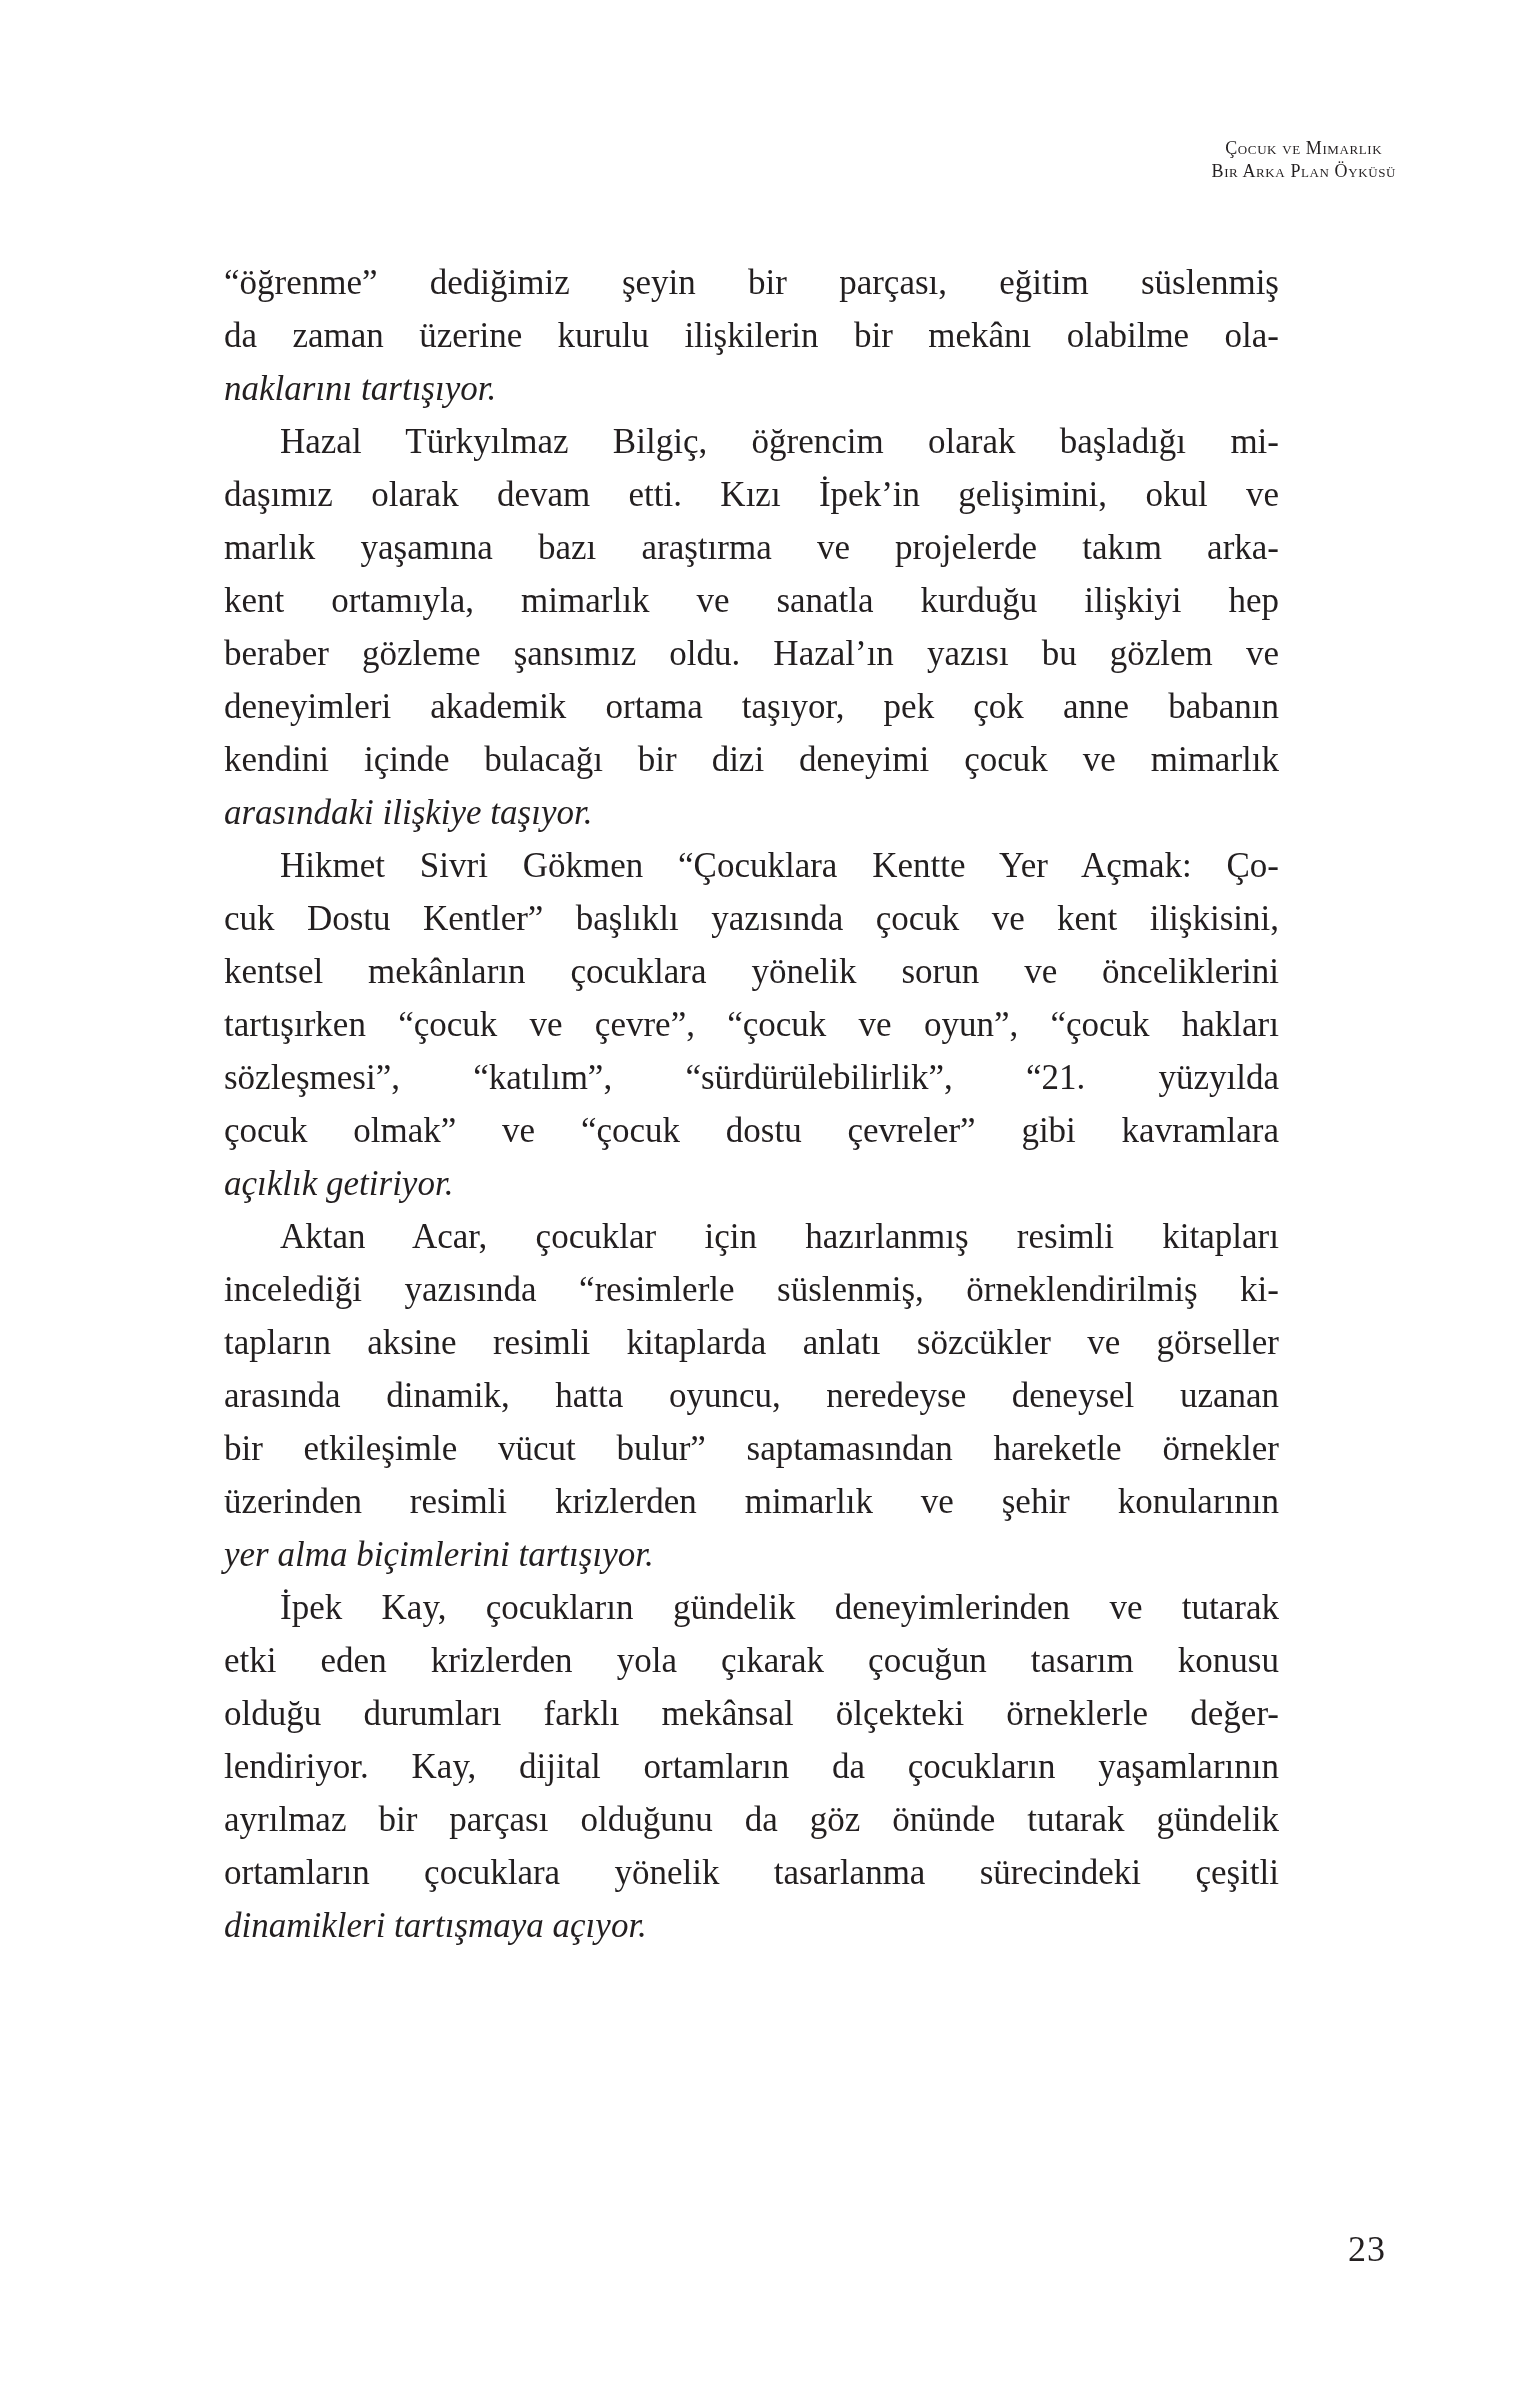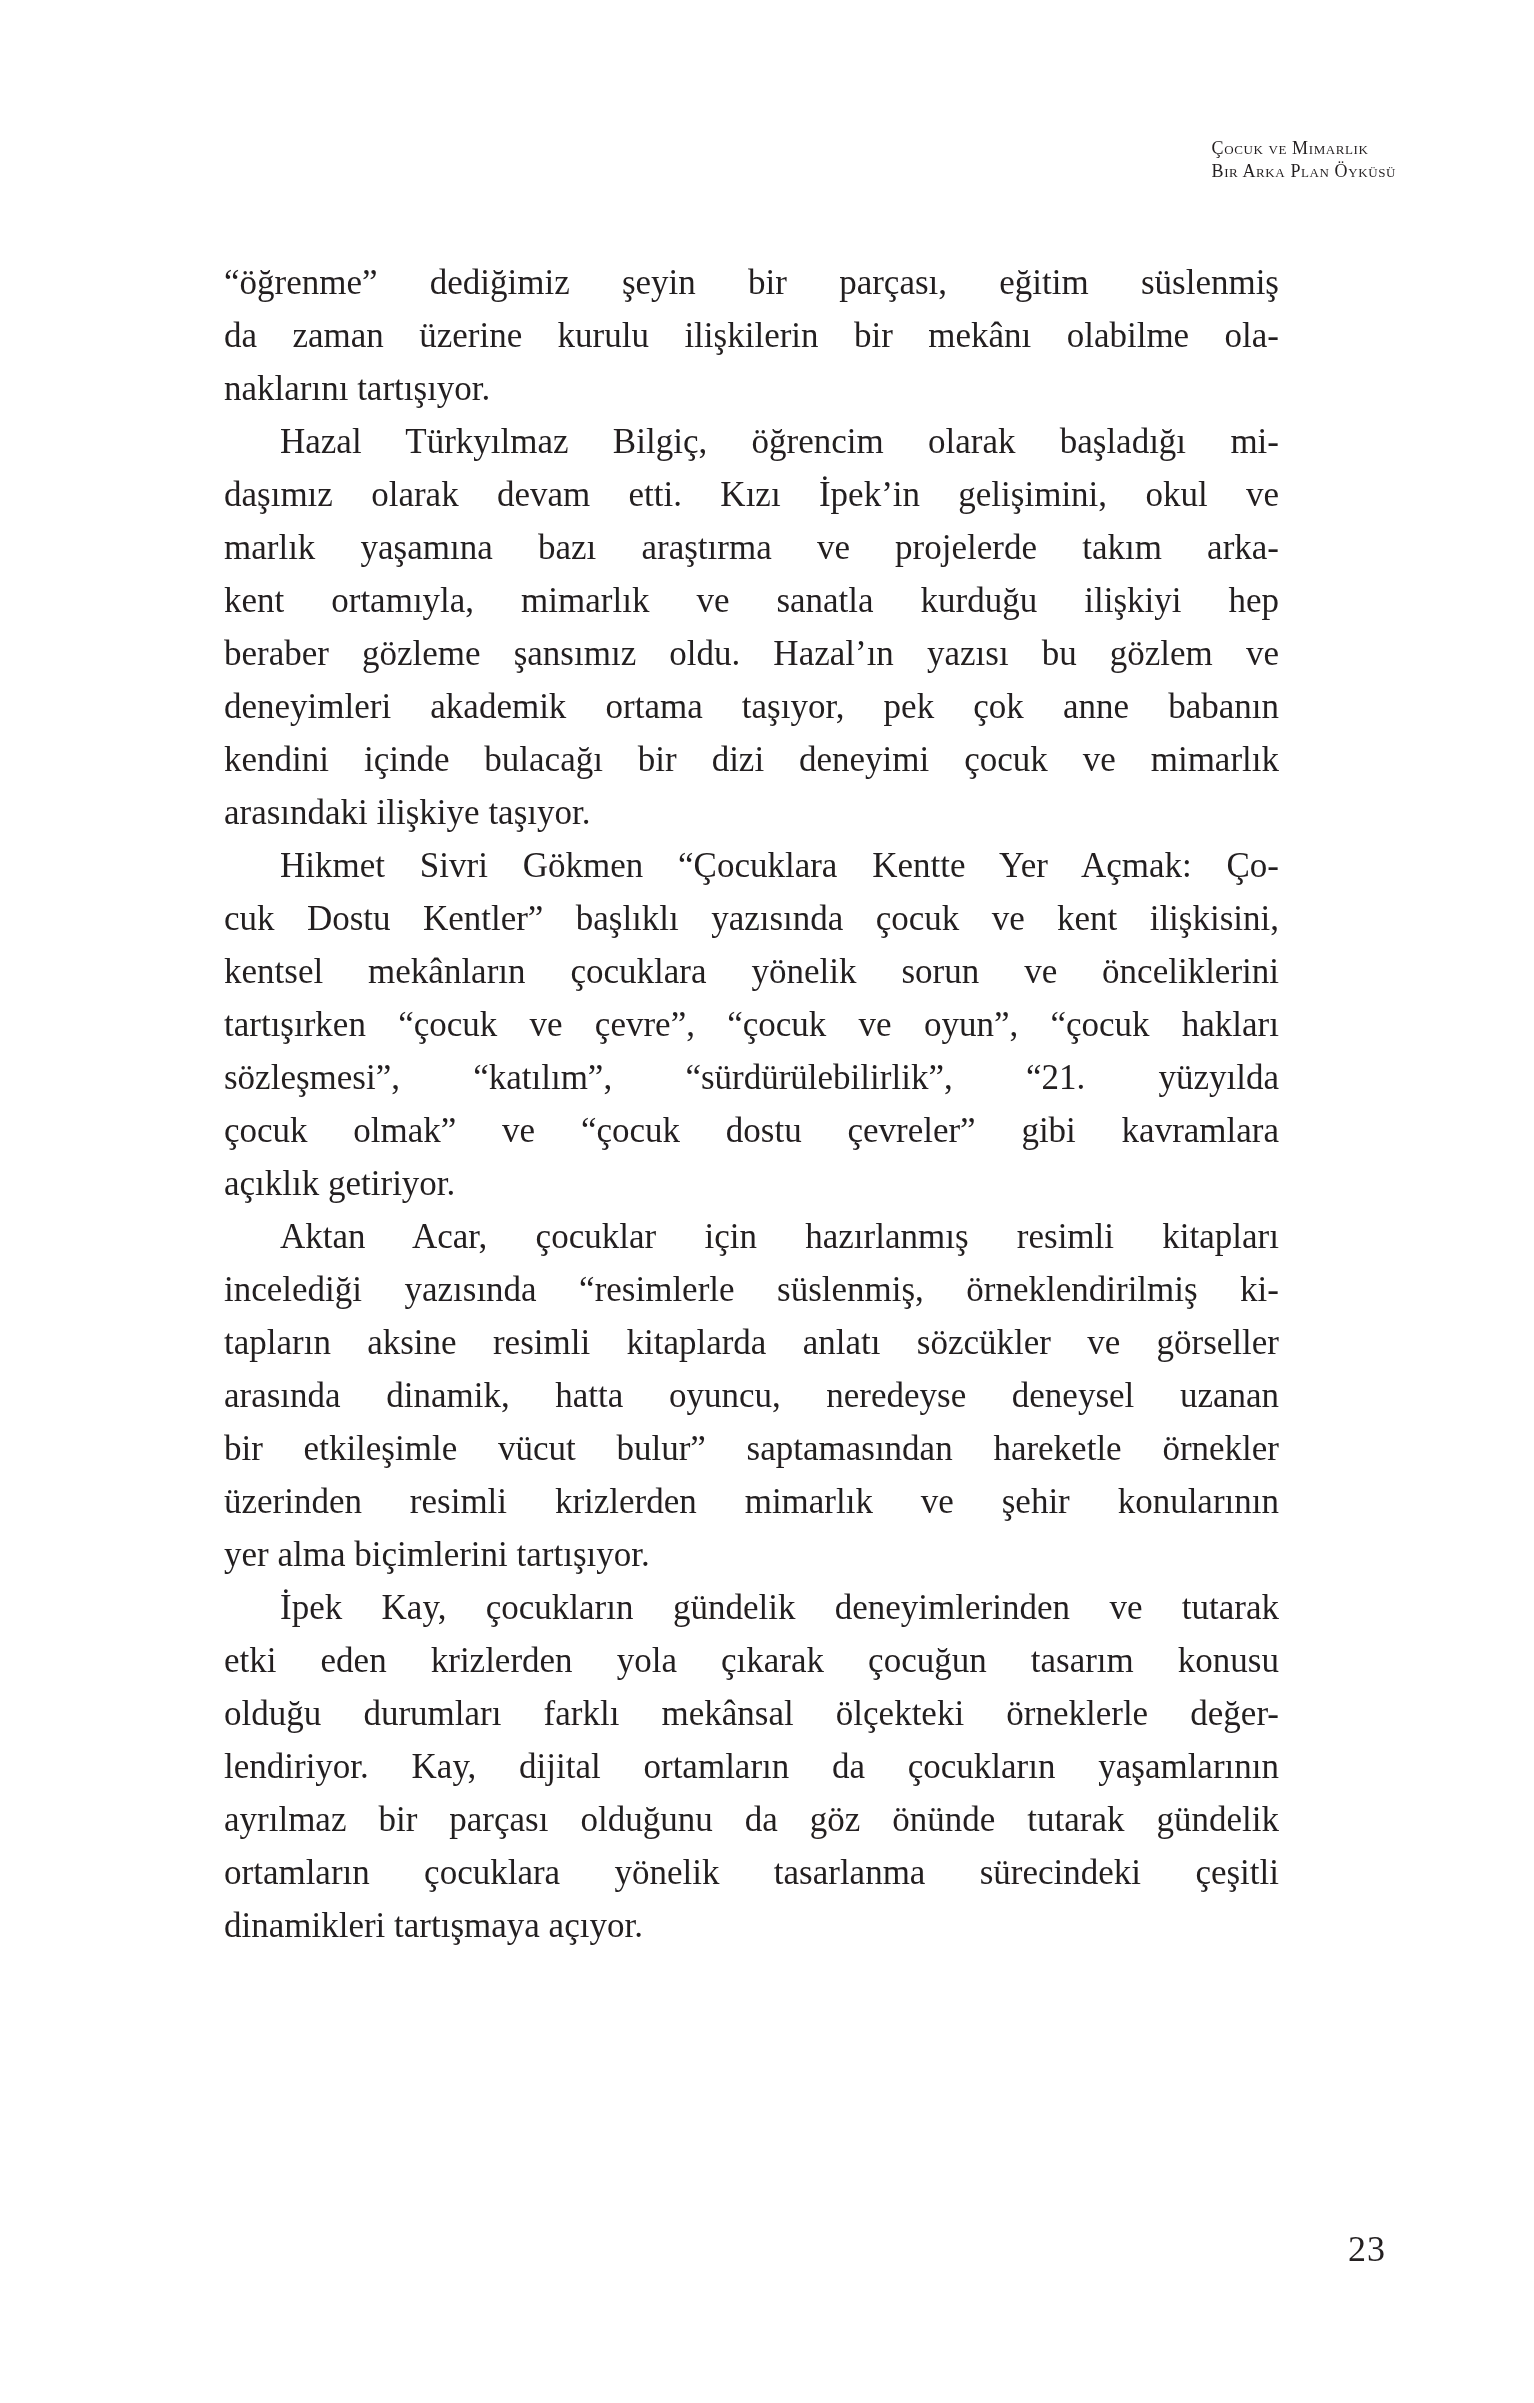--- a/index.html
+++ b/index.html
@@ -1,25 +1,25 @@
 <!DOCTYPE html>
 <html style="font-size:15px"><head>
 <meta charset="utf-8">
 <style>
   html, body { margin: 0; padding: 0; background: #ffffff; }
   body { width: 1535px; height: 2403px; position: relative; overflow: hidden; }
   .page { position: absolute; left: 0; top: 0; width: 1535px; height: 2403px; background: #ffffff; color: #231f20; }
-  .running-head { position: absolute; right: 139px; top: 137px; text-align: left;
+  .running-head { position: absolute; right: 139px; top: 137px; text-align: center;
     font-family: "Liberation Serif", "DejaVu Serif", serif; font-size: 18px; line-height: 22.6px;
     font-variant: small-caps; letter-spacing: 0.6px; color: #231f20; }
   .running-head div { white-space: nowrap; }
   .body-text { position: absolute; left: 224px; top: 256px; width: 1055px;
     font-family: "Liberation Serif", "DejaVu Serif", serif; font-size: 35px; line-height: 53px; color: #231f20; }
   .line { display: block; height: 53px; white-space: nowrap; text-align: justify; text-align-last: justify; overflow: visible; }
-  .line.last { text-align: left; text-align-last: left; }
+  .line.last { text-align: left; text-align-last: left; font-style: italic; }
   .line.indent { padding-left: 56px; }
   .folio { position: absolute; left: 1348px; top: 2228px; font-family: "Liberation Serif", "DejaVu Serif", serif;
     font-size: 36px; color: #231f20; letter-spacing: 0.9px; text-align: right; }
 </style>
 </head>
 <body>
 
 <div class="page">
 
   <div class="running-head">

